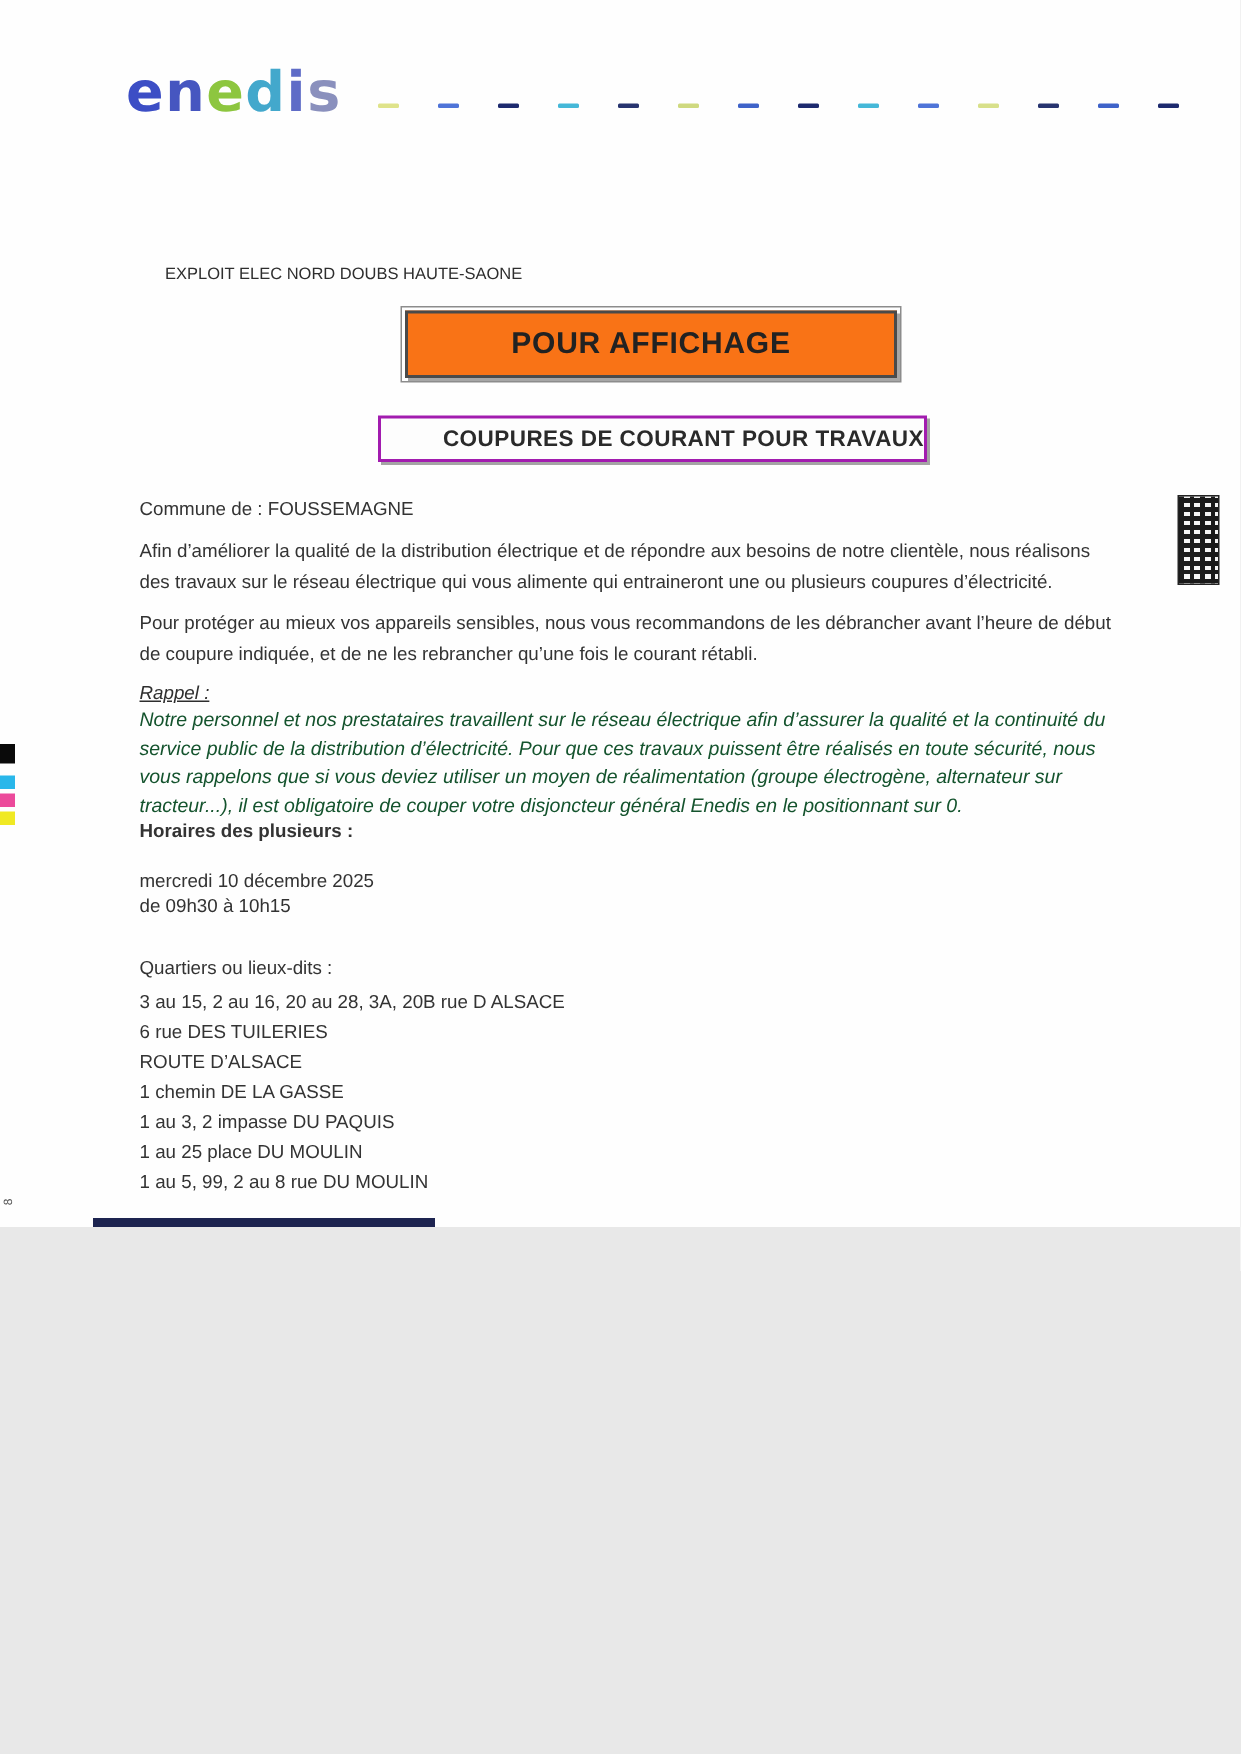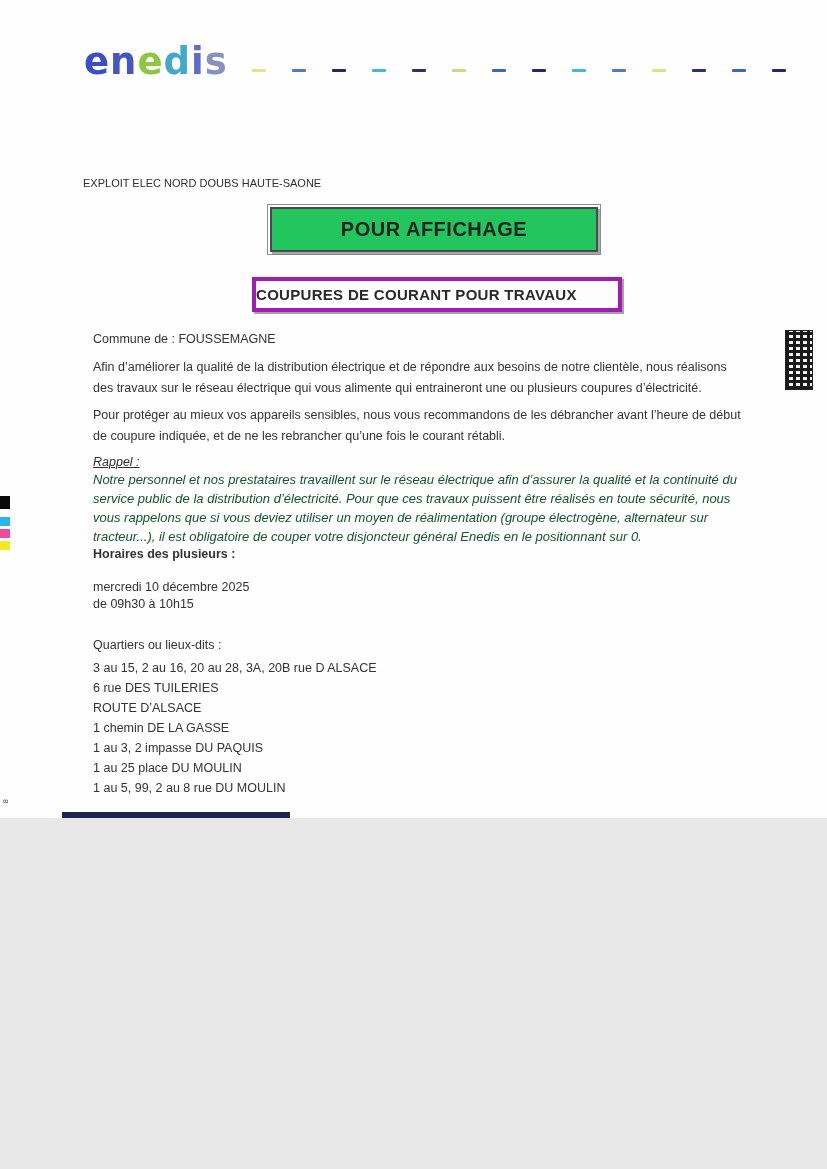--- a/index.html
+++ b/index.html
@@ -39,34 +39,34 @@
   .divider i:nth-child(6){background:#cfd97f;}
   .divider i:nth-child(7){background:#3f63c9;}
   .divider i:nth-child(8){background:#1d2a6e;}
   .divider i:nth-child(9){background:#45b8d8;}
   .divider i:nth-child(10){background:#4f74d8;}
   .divider i:nth-child(11){background:#d8e08a;}
   .divider i:nth-child(12){background:#27346f;}
   .divider i:nth-child(13){background:#3f63c9;}
   .divider i:nth-child(14){background:#1d2a6e;}
   
-  .dept{position:absolute;left:83px;top:177px;font-size:11px;color:#2e2e2e;}
+  .dept{position:absolute;left:110px;top:177px;font-size:11px;color:#2e2e2e;}
   .box-affichage{
     position:absolute;left:270px;top:207px;width:324px;height:41px;
     border:2px solid #4a4a4a;outline:1px solid #8c8c8c;outline-offset:2px;
     box-shadow:2px 2px 0 rgba(60,60,60,.45);
     display:flex;align-items:center;justify-content:center;
     font-size:20px;font-weight:bold;color:#222;letter-spacing:.5px;
-    background:#22c55e;
+    background:#f97316;
   }
   .box-coupures{
     position:absolute;left:252px;top:277px;width:362px;height:27px;
-    border:4px solid #a21caf;
+    border:2px solid #a21caf;
     box-shadow:2px 2px 0 rgba(90,90,90,.55);
-    display:flex;align-items:center;justify-content:flex-start;
+    display:flex;align-items:center;justify-content:flex-end;
     font-size:15px;font-weight:bold;color:#2a2a2a;letter-spacing:.3px;
     background:#fdfdfd;
   }
   .commune{position:absolute;left:93px;top:332px;font-size:12.5px;}
   .para{position:absolute;left:93px;width:656px;font-size:12.5px;line-height:21px;}
   .p1{top:357px;}
   .p2{top:405px;}
   .rappel-label{
     position:absolute;left:93px;top:455px;
     font-size:12.5px;font-style:italic;text-decoration:underline;color:#2e2e2e;

